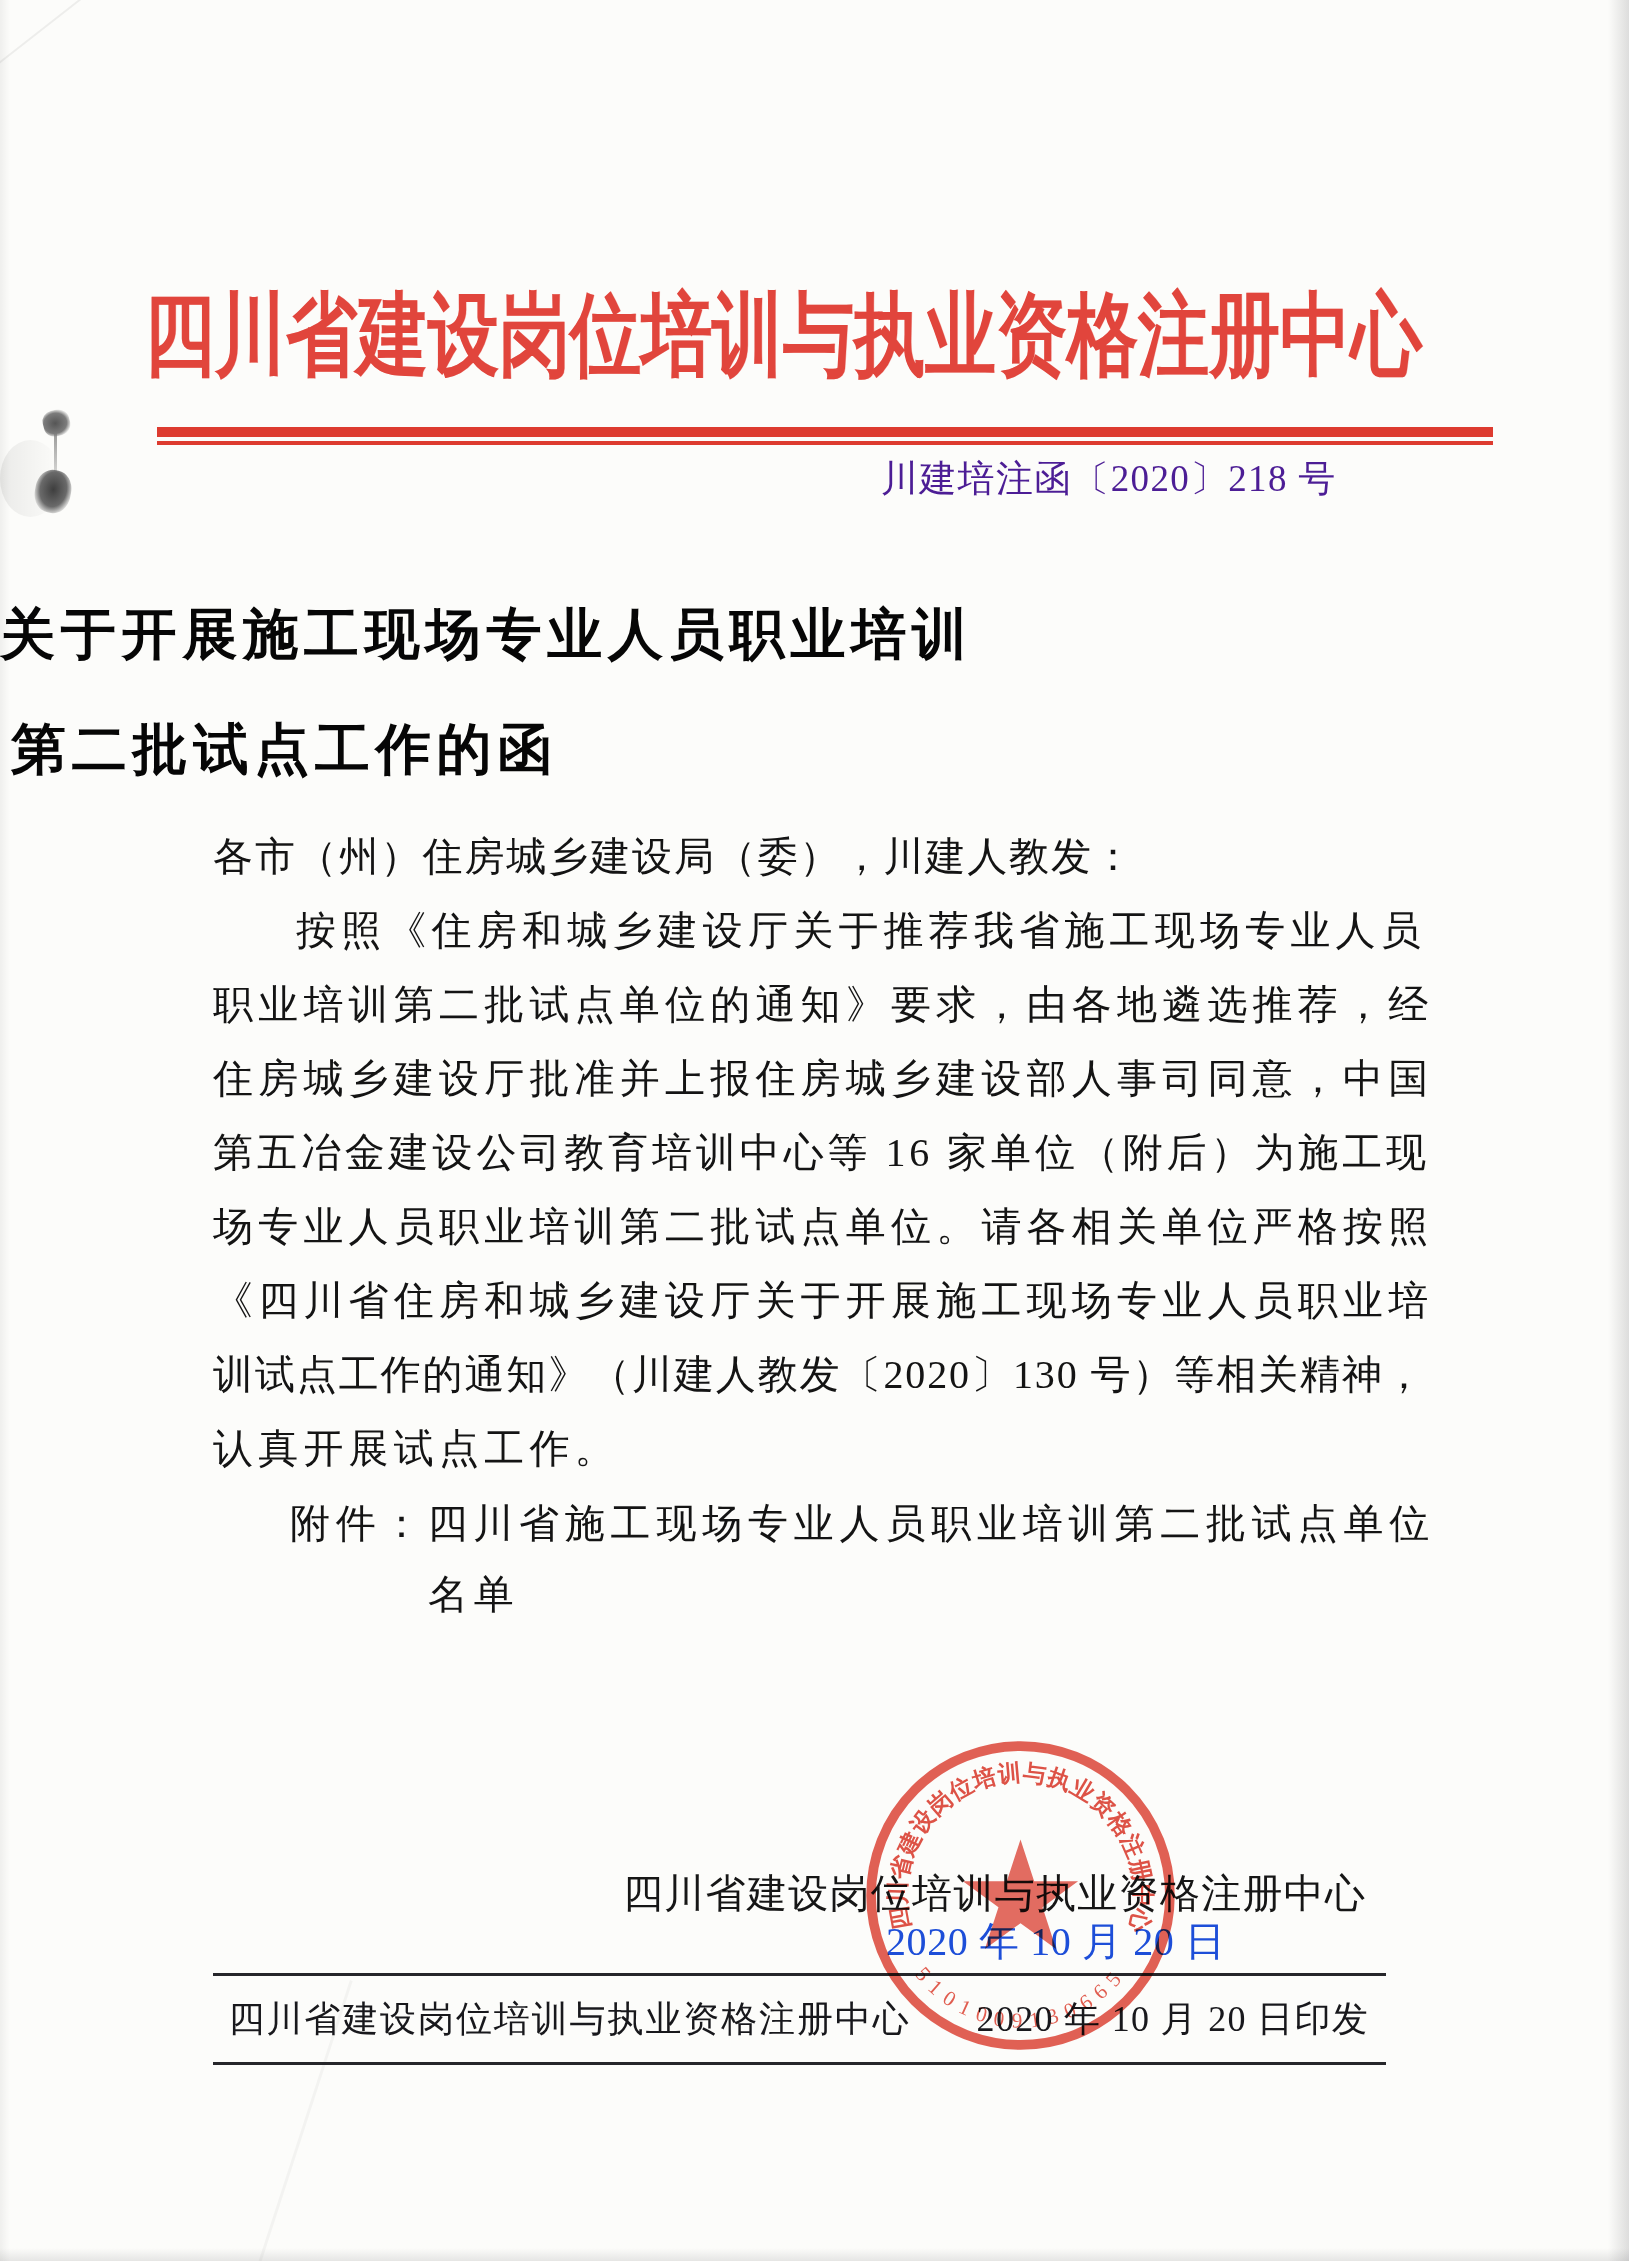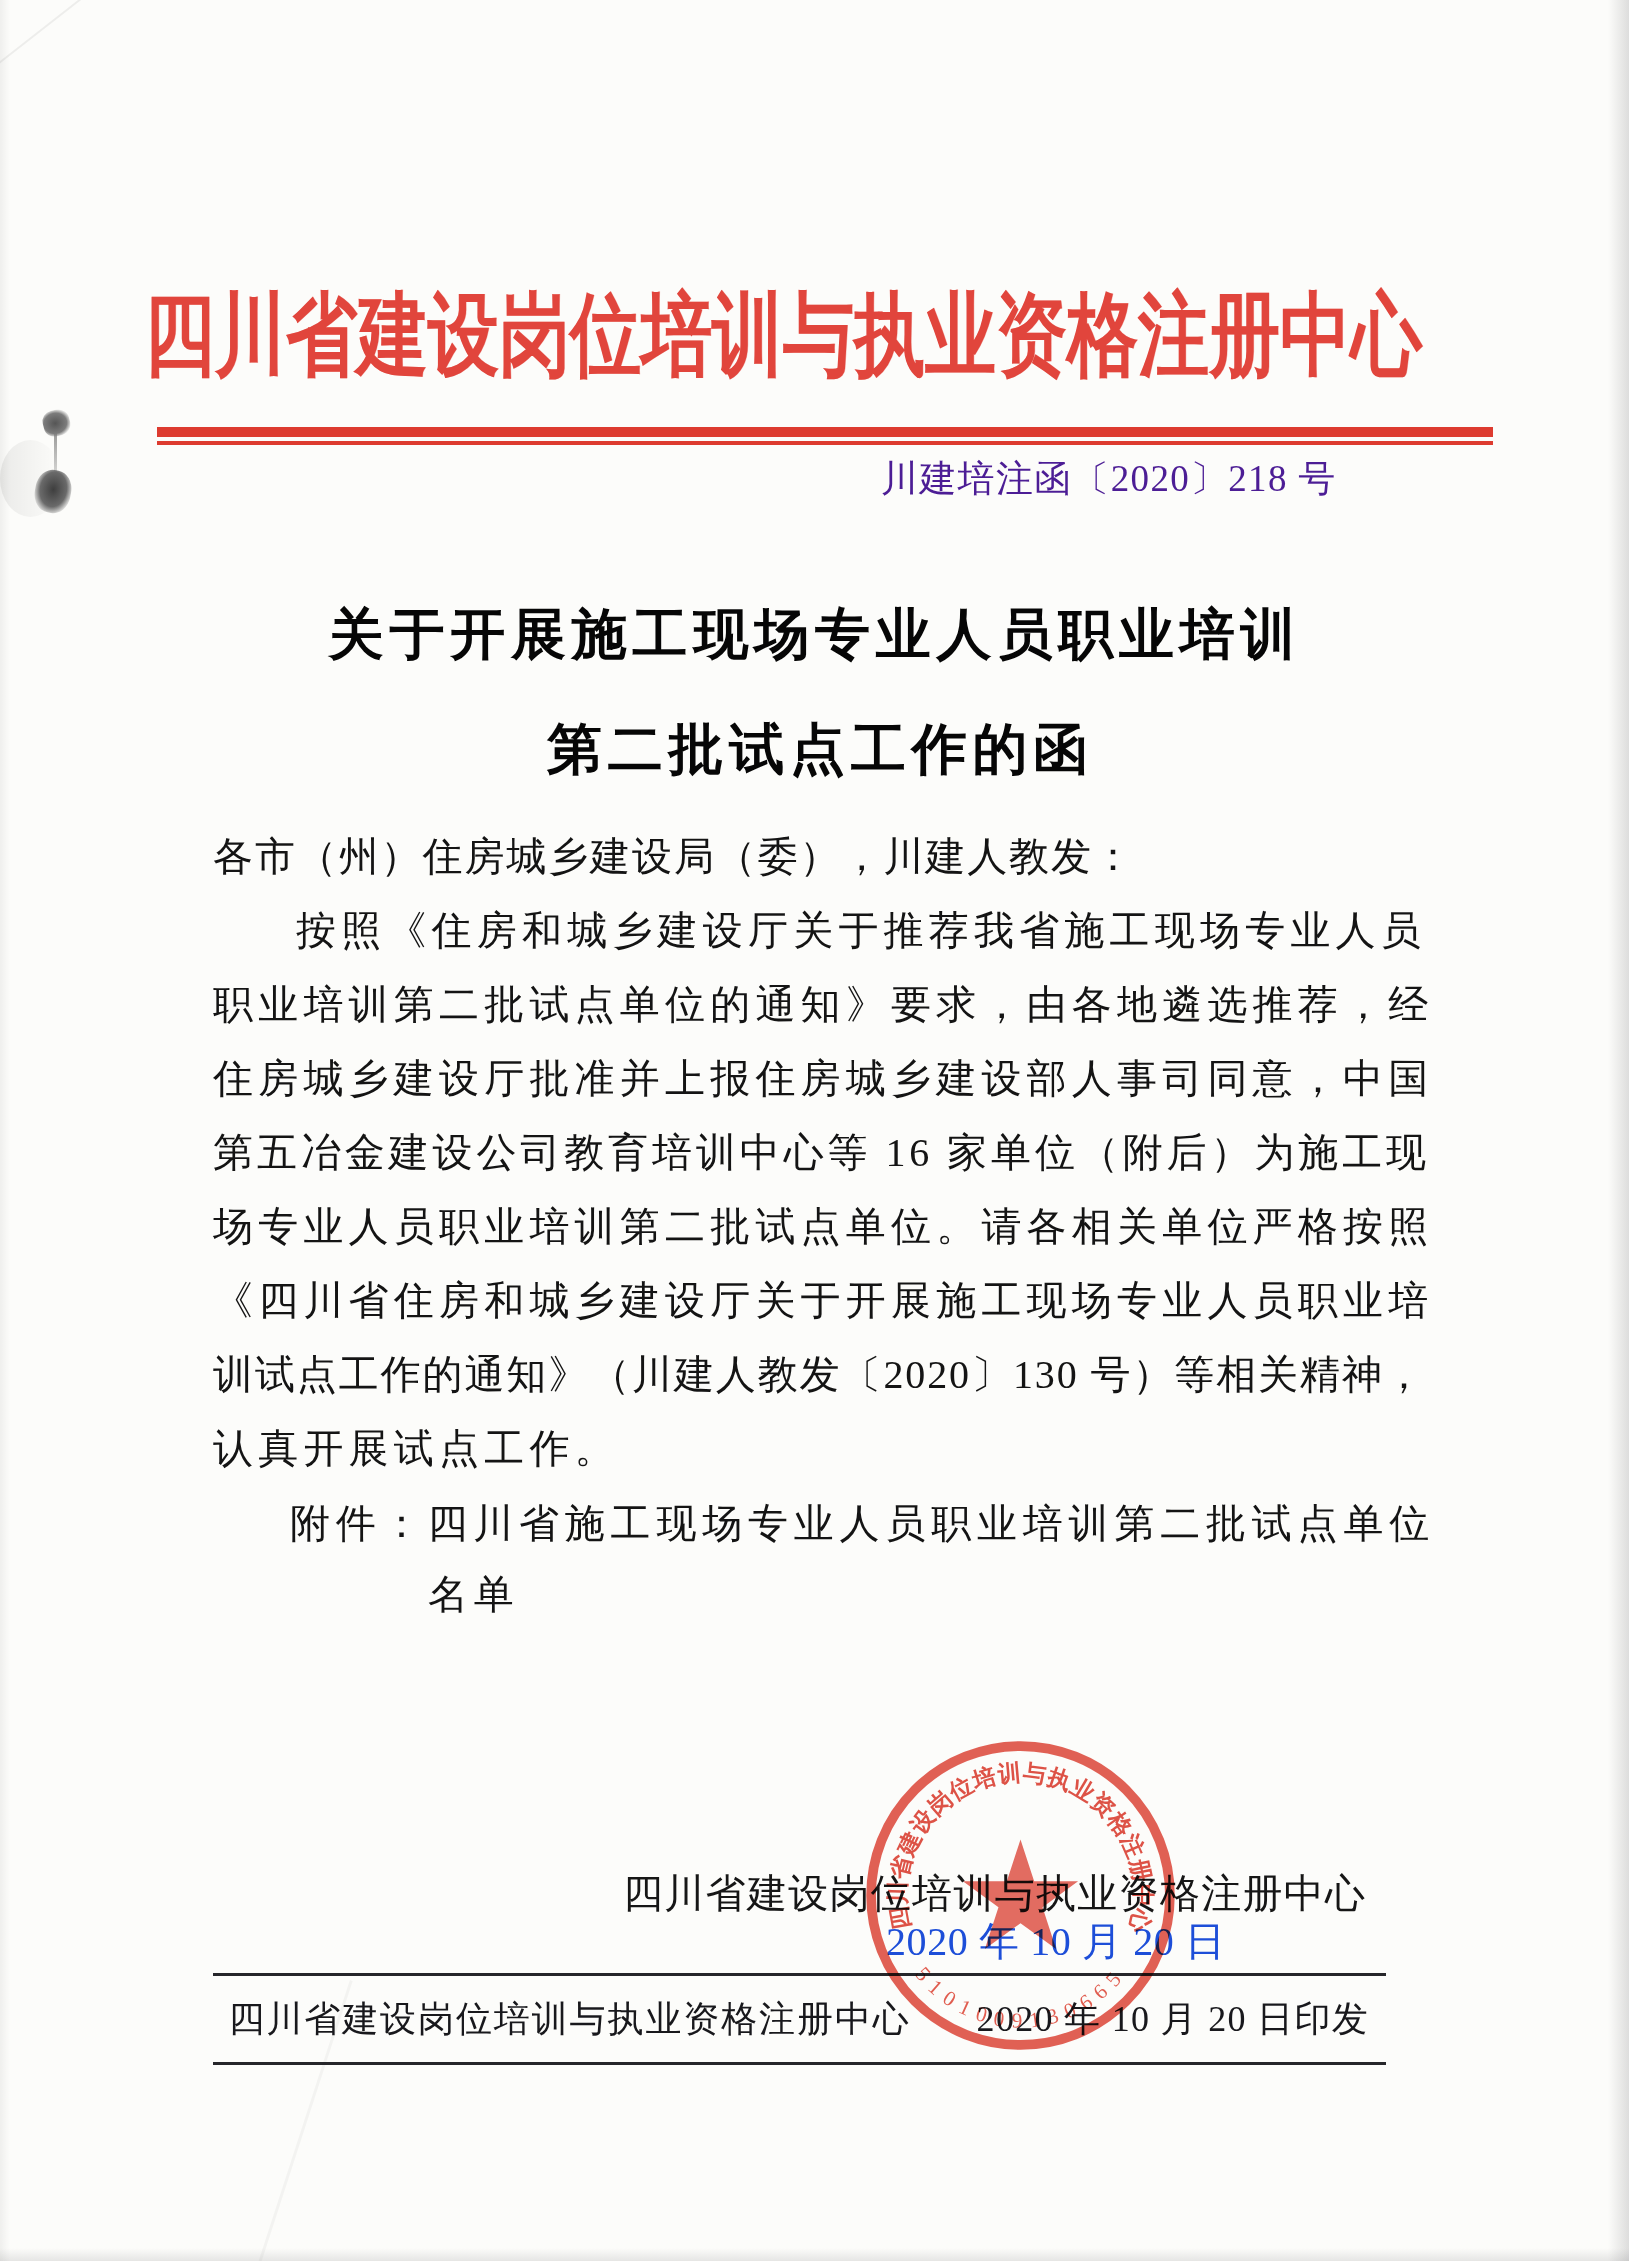--- a/index.html
+++ b/index.html
@@ -41,21 +41,21 @@
     font-size:71px;font-weight:bold;line-height:1.0;
     color:#e1453c;white-space:nowrap;
     transform:scaleY(1.28);transform-origin:top center;
     text-shadow:0.6px 0.6px 0 rgba(225,69,60,.35);
   }
   .rule-thick{position:absolute;left:157px;top:427px;width:1336px;height:9.7px;background:#dd3b2f;}
   .rule-thin{position:absolute;left:157px;top:441px;width:1336px;height:3.9px;background:#dd3b2f;}
   .doc-number{position:absolute;left:881px;top:459px;
     font-size:37px;line-height:39px;letter-spacing:1.3px;white-space:nowrap;color:#4c1d95;}
   
-  .title-line{position:absolute;left:0;right:0;text-align:center;
+  .title-line{position:absolute;left:0;right:0;text-align:left;
     font-size:55px;font-weight:bold;letter-spacing:5.8px;line-height:1;
     color:#060606;white-space:nowrap;}
   .title-1{top:607px;}
   .title-2{top:722px;padding-left:11px;}
   
   .body-block{position:absolute;left:213px;top:820px;width:1233px;
     font-size:40px;color:#141414;}
   .body-block .line{height:74px;line-height:74px;letter-spacing:5.2px;white-space:nowrap;}
   .body-block .ls3{letter-spacing:1.9px;}
   .body-block .ls6{letter-spacing:3.9px;}

